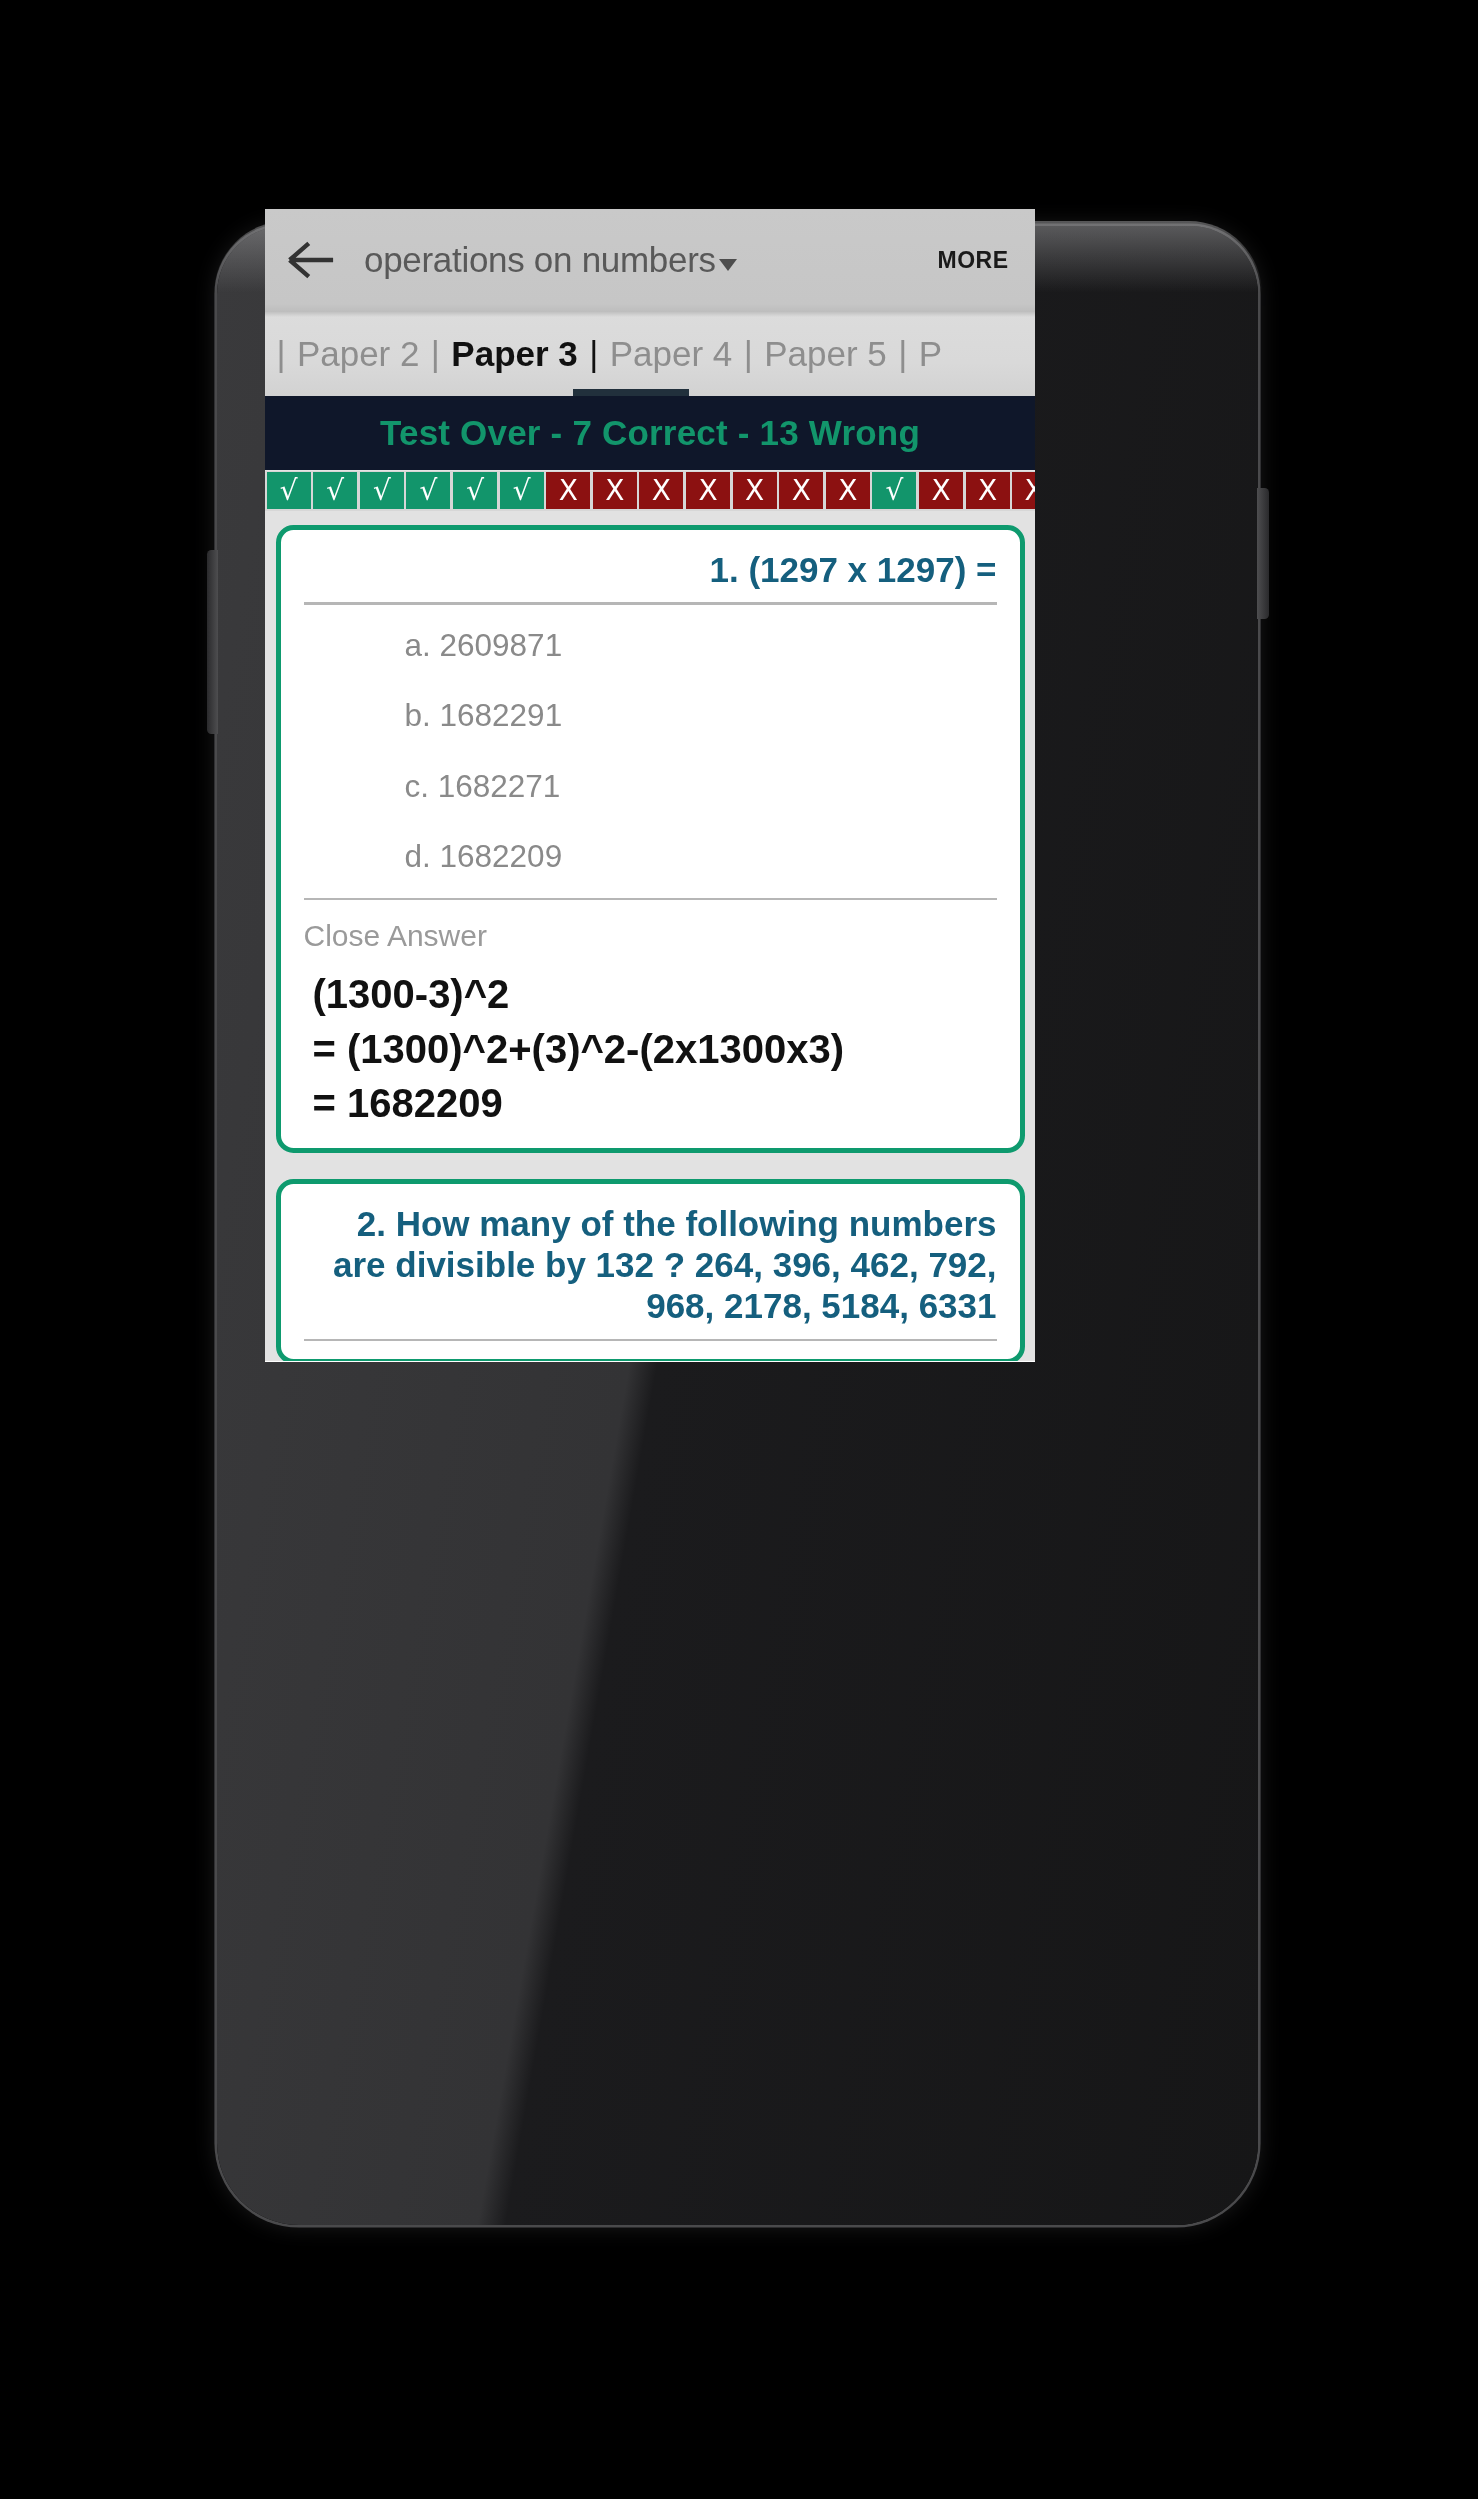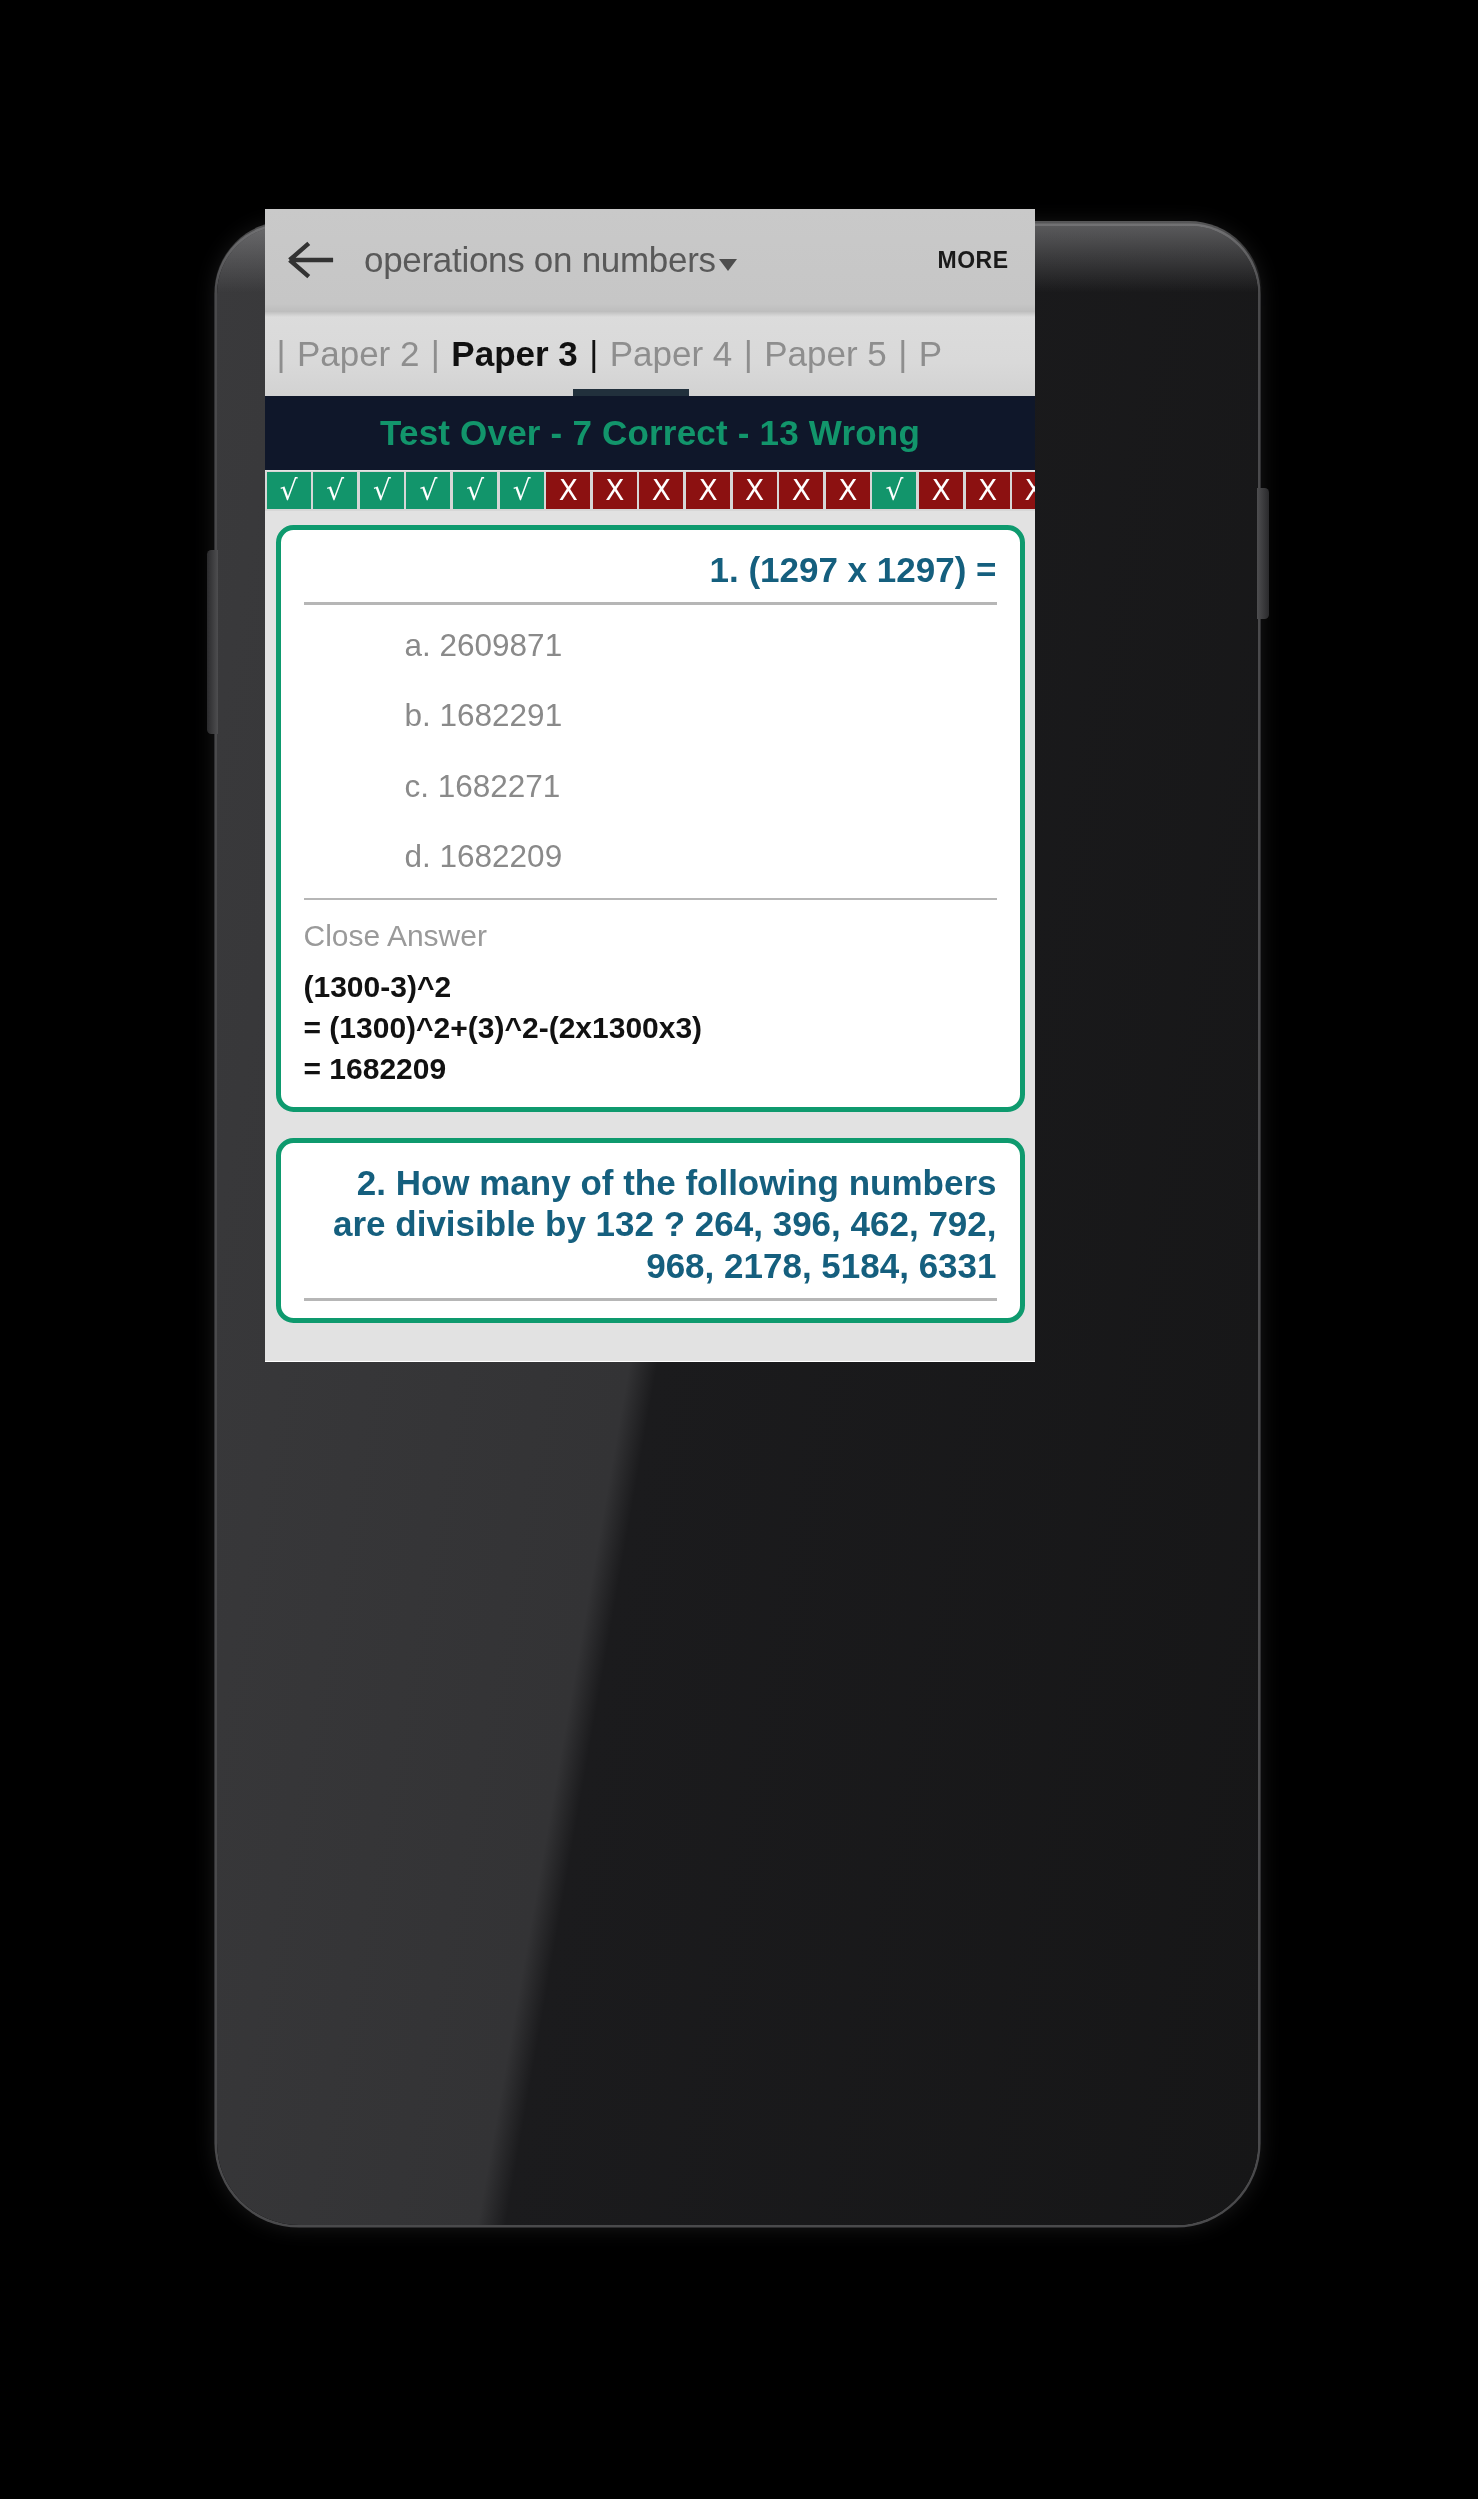--- a/index.html
+++ b/index.html
@@ -182,22 +182,23 @@
     font-size:30px; color:#9a9a9a; font-weight:400;
     padding:19px 0 14px 0; cursor:pointer;
   }
   .answer-line{
     font-size:30px; color:#111; font-weight:700; padding:7px 0 15.7px 0;
   }
   .solution-label{
     font-size:30px; color:#2bb24c; font-weight:700; padding-bottom:12.2px;
   }
   .solution-body{
-    font-size:30px; color:#111; font-weight:700; line-height:1.36;
+    font-size:40px; color:#111; font-weight:700; line-height:1.36;
     white-space:pre-line;
+    margin-left:9px;
   }
 </style>
 </head>
 <body>
 
 <div id="device">
   <div id="device-side-btn-right"></div>
   <div id="device-side-btn-left"></div>
   <div class="cam-lens"></div>
   <div class="speaker"></div>

